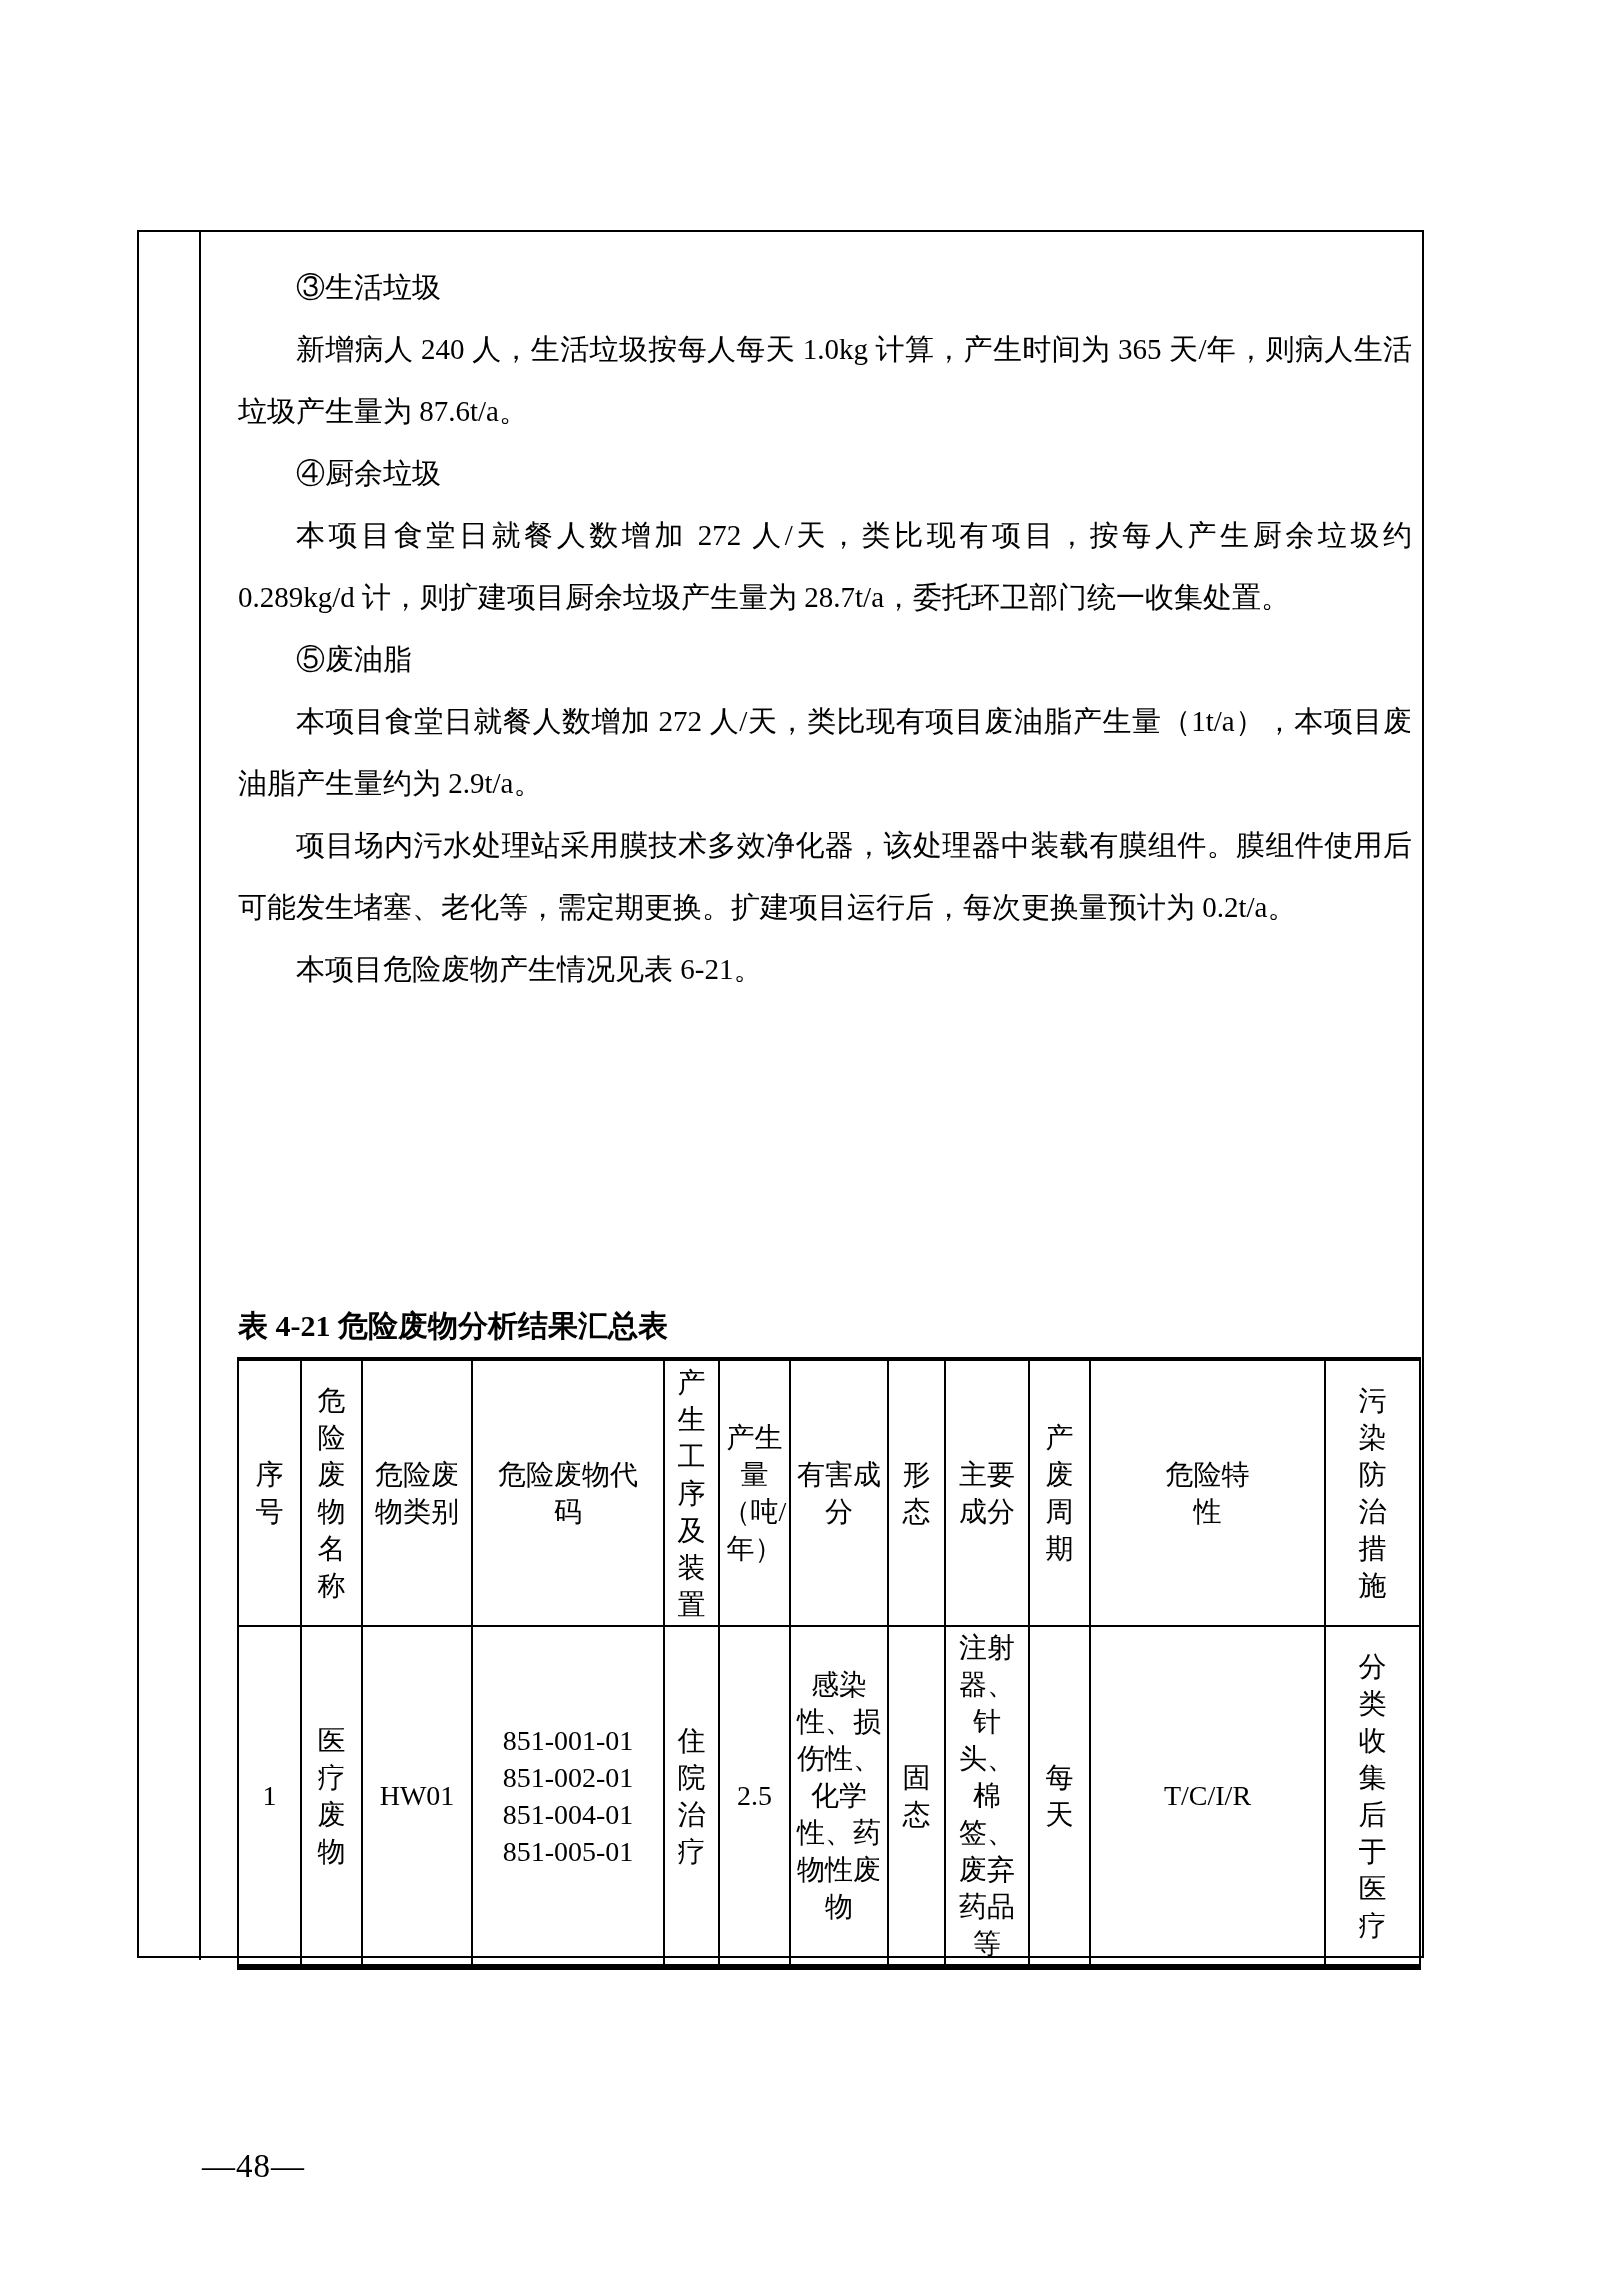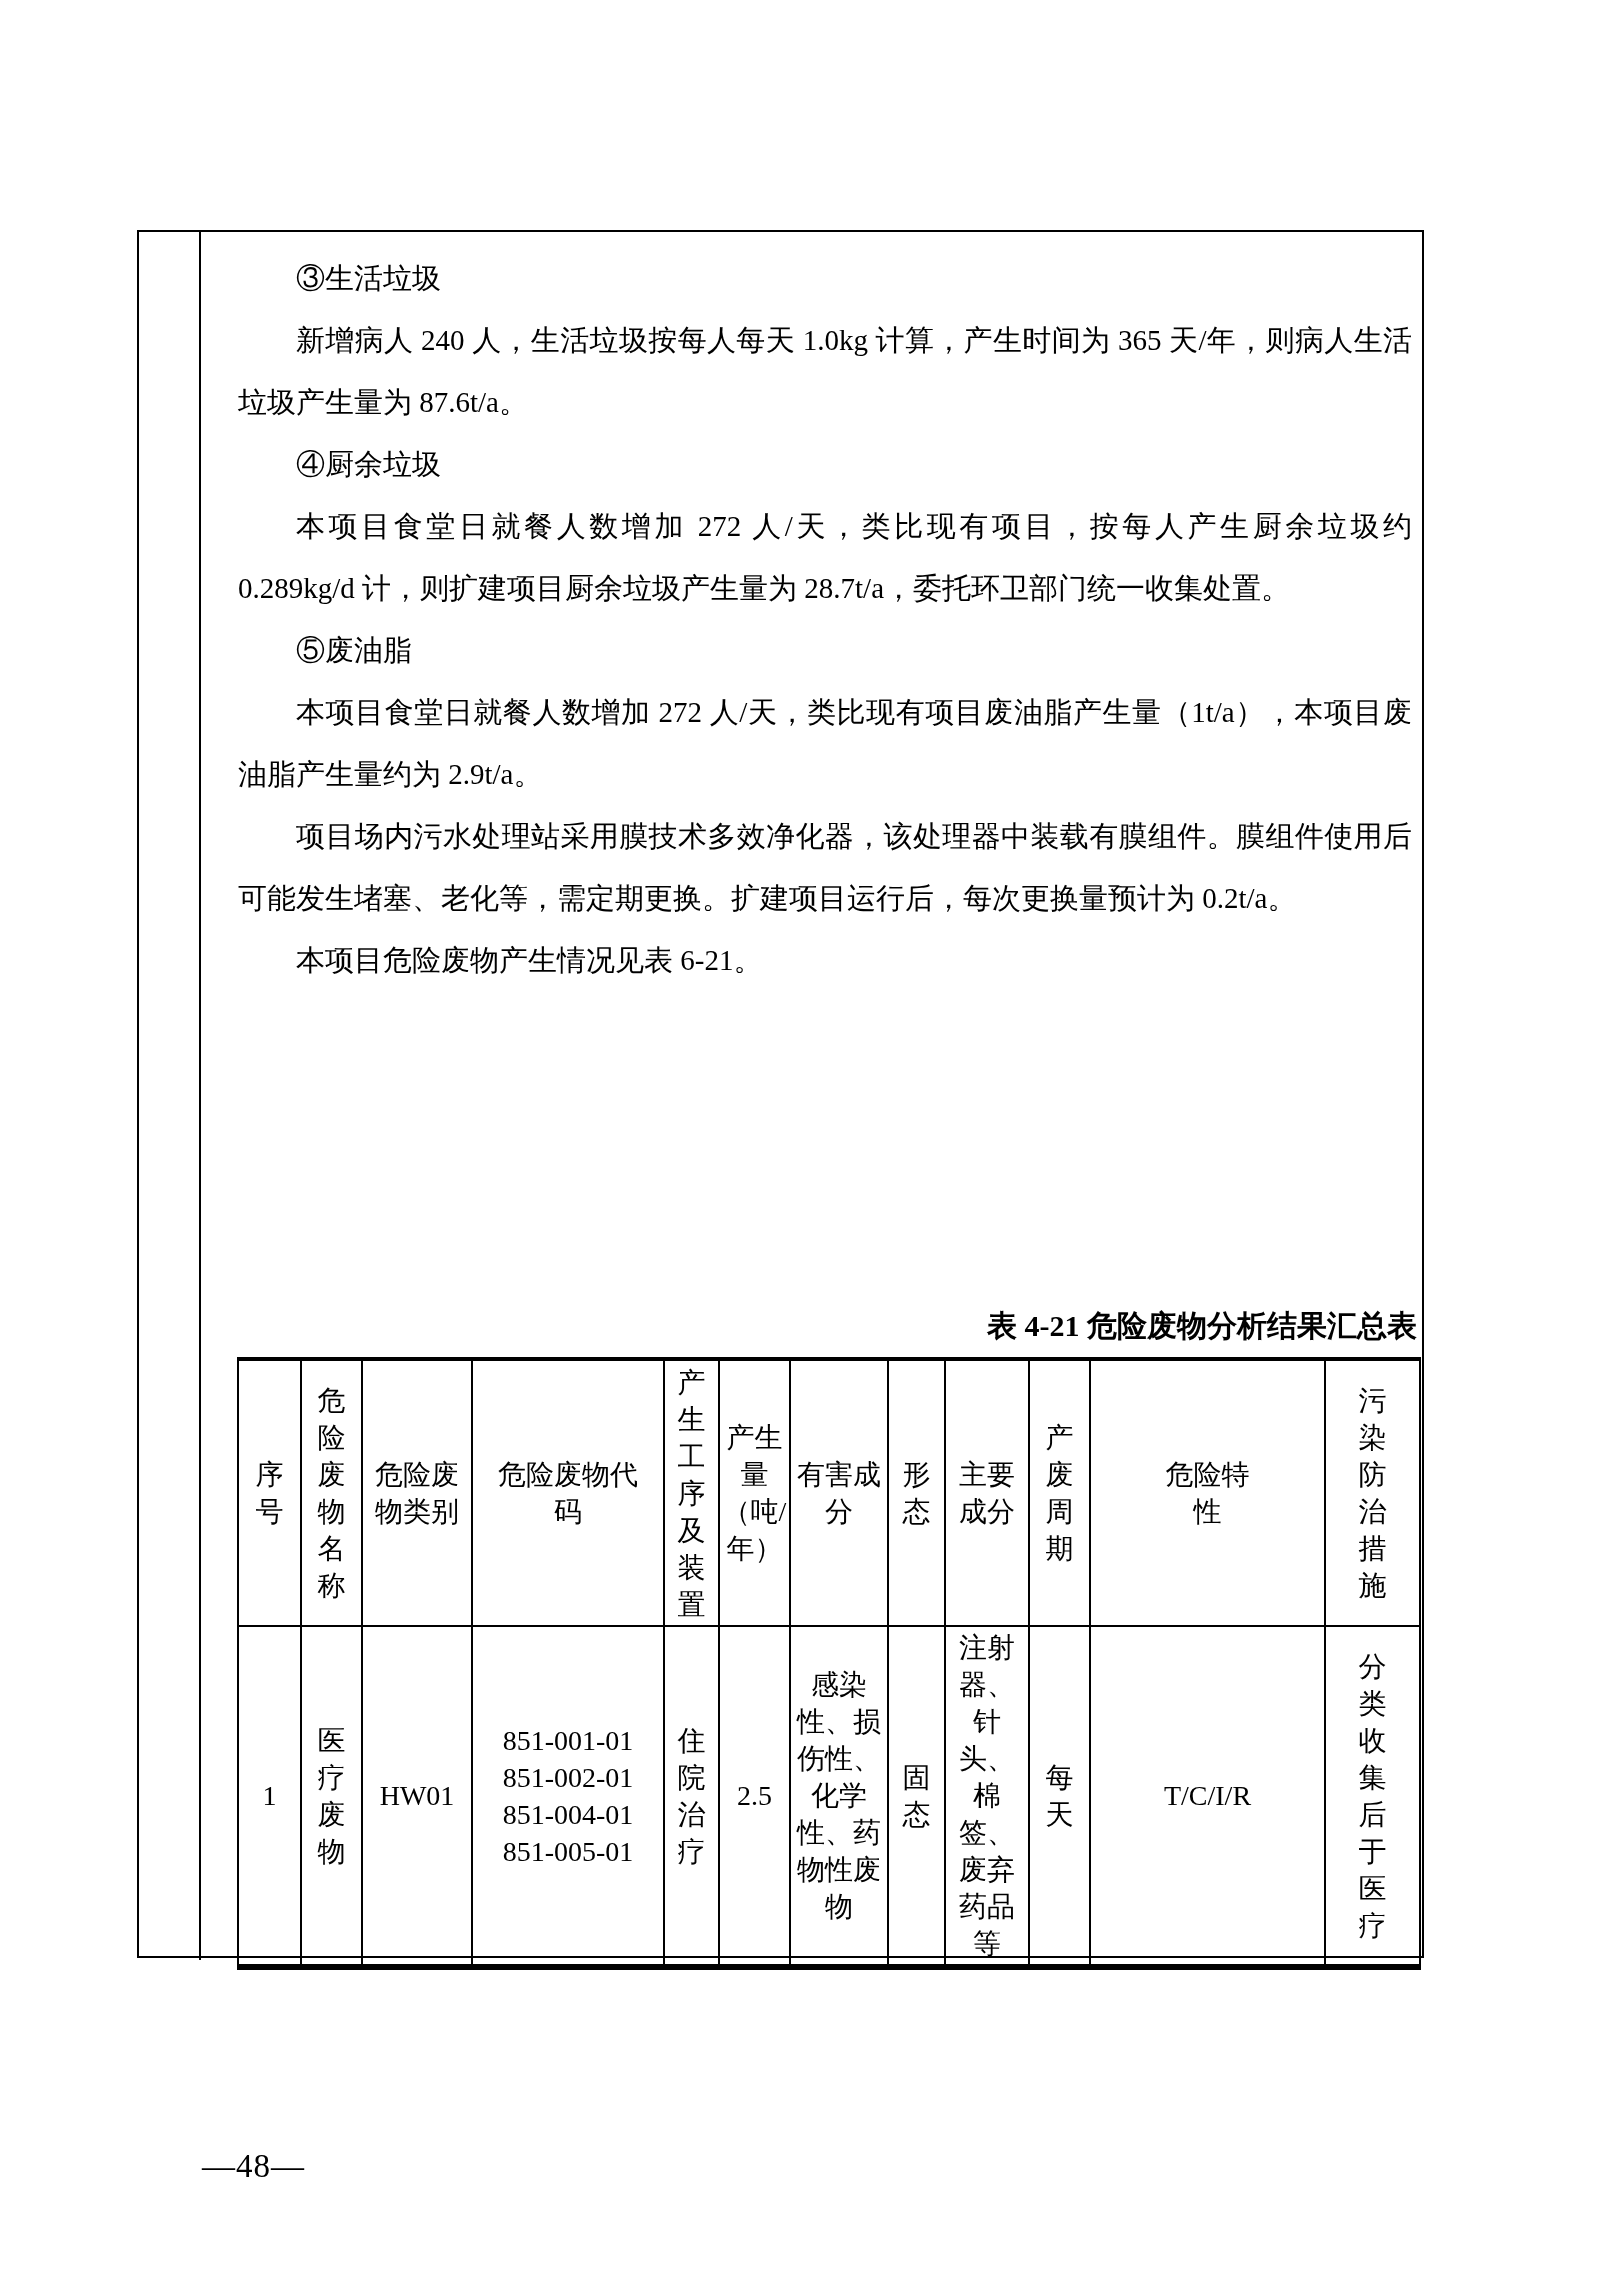--- a/index.html
+++ b/index.html
@@ -14,28 +14,28 @@
     position:absolute; left:137px; top:230px;
     width:1283px; height:1724px;
     border:2.9px solid #000;
     background:#fff;
   }
   .binding-line {
     position:absolute; left:199px; top:230px;
     width:2px; height:1730px; background:#000;
   }
   .text-block {
-    position:absolute; left:238px; top:247px; width:1174px;
+    position:absolute; left:238px; top:256px; width:1174px;
     font-size:29px; line-height:62px;
     text-align:justify; text-justify:inter-character;
   }
   .text-block p { margin:0; text-indent:2em; }
   .tbl-title {
     position:absolute; left:238px; top:1306px; width:1179px;
-    text-align:right; font-weight:bold; font-size:30px;
+    text-align:left; font-weight:bold; font-size:30px;
   }
   table.hw {
     position:absolute; left:237px; top:1357px;
     border-collapse:collapse; table-layout:fixed;
     width:1181px;
     font-size:28px; line-height:37px;
     border-top:4.9px solid #000;
     border-bottom:6.9px solid #000;
     border-left:2px solid #000;
     border-right:2.9px solid #000;

